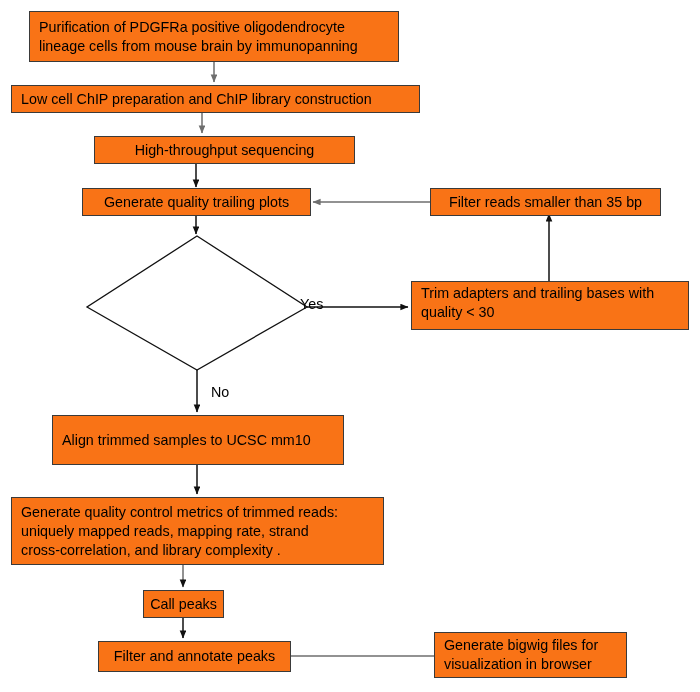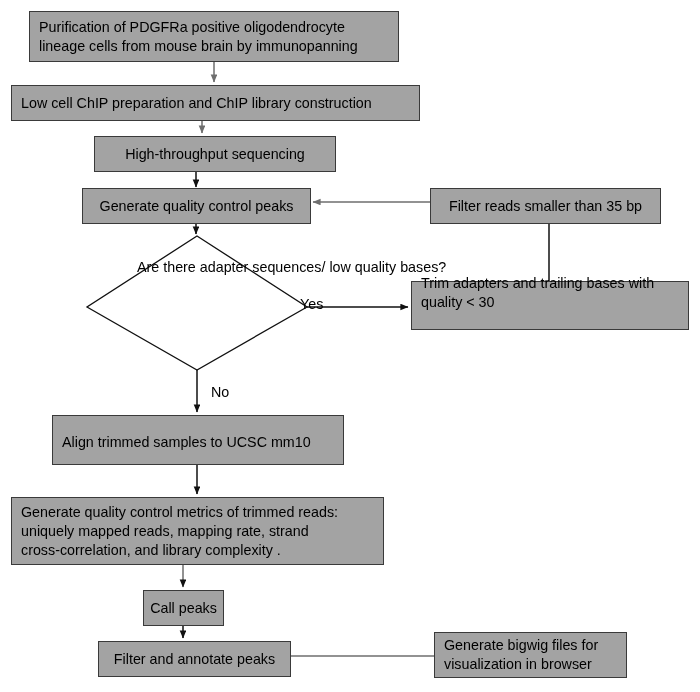--- a/index.html
+++ b/index.html
@@ -16,28 +16,28 @@
     position: relative;
     width: 700px;
     height: 692px;
     background: #ffffff;
     overflow: hidden;
   }
   .node {
     position: absolute;
     box-sizing: border-box;
     border: 1.3px solid #3a3a3a;
-    background: #a3a3a3;
+    background: #f97316;
     color: #000000;
     font-size: 14.3px;
     line-height: 19px;
     display: flex;
     flex-direction: column;
     justify-content: center;
-    padding: 17px 9px;
+    padding: 7px 9px;
     z-index: 3;
   }
   .node.center-text {
     align-items: center;
     text-align: center;
   }
   .node span {
     display: block;
     white-space: nowrap;
   }
@@ -112,50 +112,43 @@
 
   <div class="node" style="left:29px; top:11px; width:370px; height:51px;">
     <span>Purification of PDGFRa positive oligodendrocyte</span>
     <span>lineage cells from mouse brain by immunopanning</span>
   </div>
 
   <div class="node" style="left:11px; top:85px; width:409px; height:28px;">
     <span>Low cell ChIP preparation and ChIP library construction</span>
   </div>
 
-  <div class="node center-text" style="left:94px; top:136px; width:242px; height:28px;">
+  <div class="node center-text" style="left:94px; top:136px; width:261px; height:28px;">
     <span>High-throughput sequencing</span>
   </div>
 
   <div class="node center-text" style="left:82px; top:188px; width:229px; height:28px;">
-    <span>Generate quality control peaks</span>
+    <span>Generate quality trailing plots</span>
   </div>
 
-  <div class="diamond-text" style="left:137px; top:258px; width:120px;">
-    <span>Are there</span>
-    <span>adapter</span>
-    <span>sequences/</span>
-    <span>low quality</span>
-    <span>bases?</span>
-  </div>
 
   <div class="edge-label" style="left:300px; top:283px;">Yes</div>
 
   <div class="edge-label" style="left:211px; top:371px;">No</div>
 
   <div class="node" style="left:411px; top:281px; width:278px; height:49px;justify-content:flex-end;">
     <span>Trim adapters and trailing bases with</span>
     <span>quality &lt; 30</span>
   </div>
 
   <div class="node center-text" style="left:430px; top:188px; width:231px; height:28px;">
     <span>Filter reads smaller than 35 bp</span>
   </div>
 
-  <div class="node" style="left:52px; top:415px; width:292px; height:50px;justify-content:space-between;">
+  <div class="node" style="left:52px; top:415px; width:292px; height:50px;">
     <span>Align trimmed samples to UCSC mm10</span>
   </div>
 
   <div class="node" style="left:11px; top:497px; width:373px; height:68px;">
     <span>Generate quality control metrics of trimmed reads:</span>
     <span>uniquely mapped reads, mapping rate, strand</span>
     <span>cross-correlation, and library complexity .</span>
   </div>
 
   <div class="node center-text" style="left:143px; top:590px; width:81px; height:28px;">

